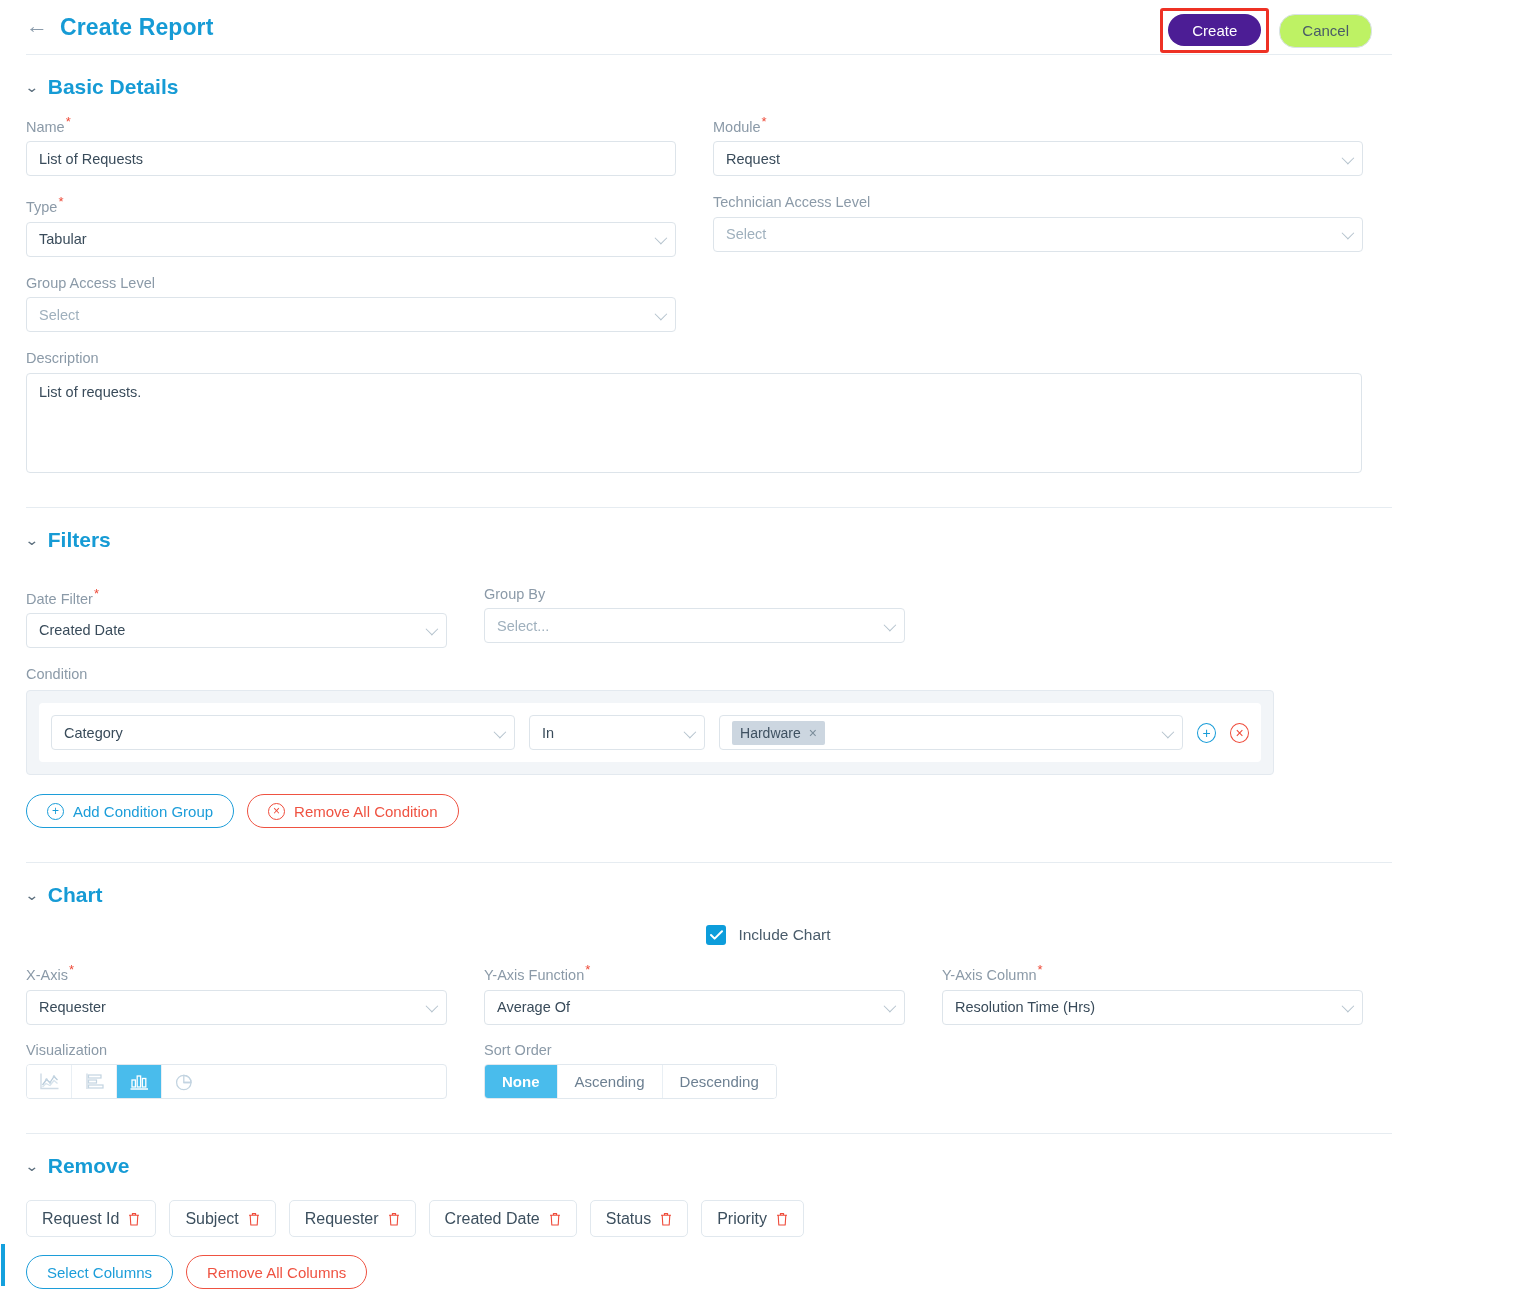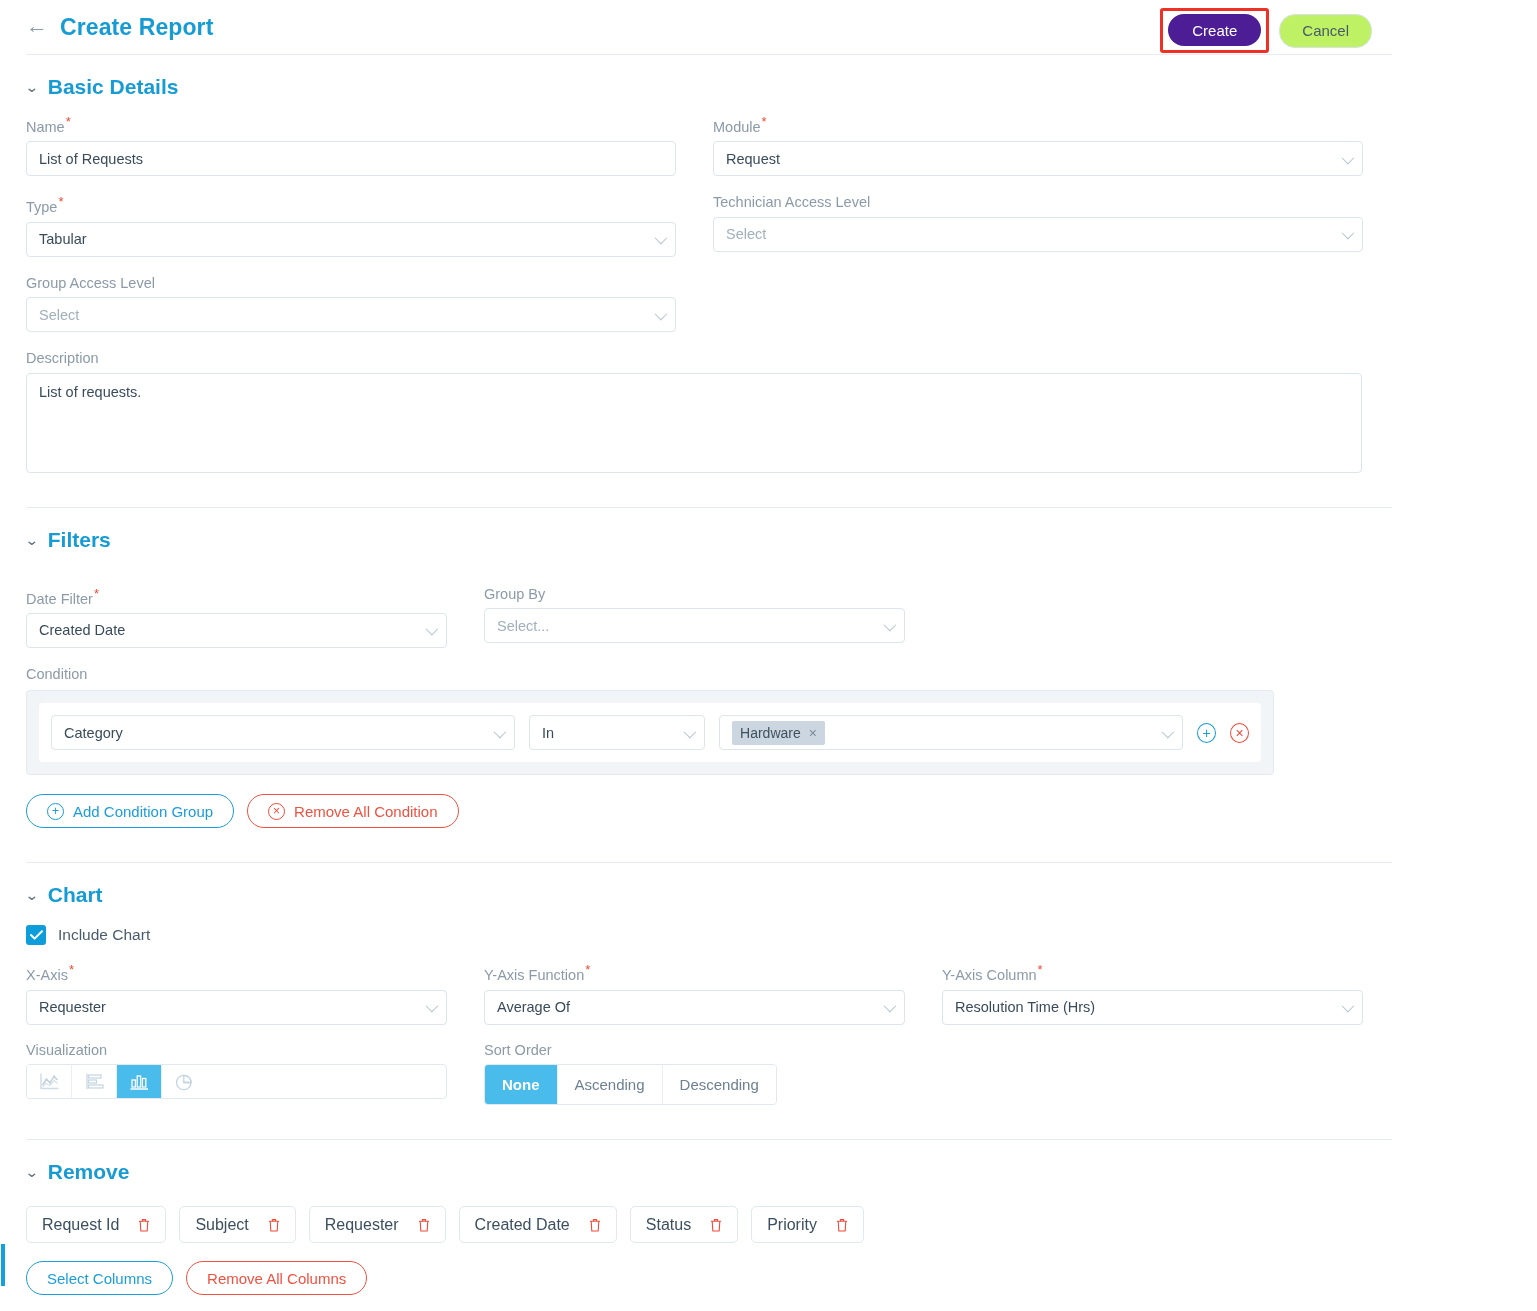--- a/index.html
+++ b/index.html
@@ -239,21 +239,21 @@
   }
   .viz-btn:last-child { border-right: none; }
   .viz-btn.active { background: #49bcec; }
   .viz-btn svg { display: block; }
 
   .seg-group {
     display: inline-flex;
     border: 1px solid #e1e8ee;
     border-radius: 4px;
     overflow: hidden;
-    height: 41px;
+    height: 35px;
   }
   .seg {
     display: flex;
     align-items: center;
     padding: 0 17px;
     font-size: 15px;
     color: #6d8092;
     border-right: 1px solid #e9eff4;
     background: #fff;
     cursor: pointer;
@@ -262,21 +262,21 @@
   .seg.active { background: #49bcec; color: #fff; font-weight: bold; }
 
   
   .col-chip {
     height: 37px;
     border: 1px solid #e1e8ee;
     border-radius: 5px;
     background: #fff;
     display: inline-flex;
     align-items: center;
-    gap: 19px;
+    gap: 9px;
     padding: 0 15px;
     font-size: 16px;
     color: #3c4f5e;
     cursor: pointer;
   }
   .trash { cursor: pointer; display: block; }
 
   
   #left-edge-artifact {
     position: absolute;
@@ -421,21 +421,21 @@
 </div>
 
 <div class="hr" style="margin-top:34px;"></div>
 
 <div class="section">
   <div class="section-head">
     <span class="chev">⌄</span>
     <span class="section-title">Chart</span>
   </div>
 
-  <div class="row" style="align-items:center; gap:12px; margin-top:12px;">
+  <div class="row" style="align-items:center; gap:12px; margin-top:12px;justify-content:center;">
     <span class="checkbox">
       <svg width="13" height="10" viewBox="0 0 13 10">
           <path d="M1 5 L4.6 8.6 L12 1.2" fill="none" stroke="#ffffff" stroke-width="2" stroke-linecap="round" stroke-linejoin="round"></path>
         </svg>
     </span>
     <span style="font-size:15.5px;color:#4a5c6b;">Include Chart</span>
   </div>
 
   <div class="row" style="gap:37px; margin-top:18px;">
     <div class="field" style="width:421px;">

